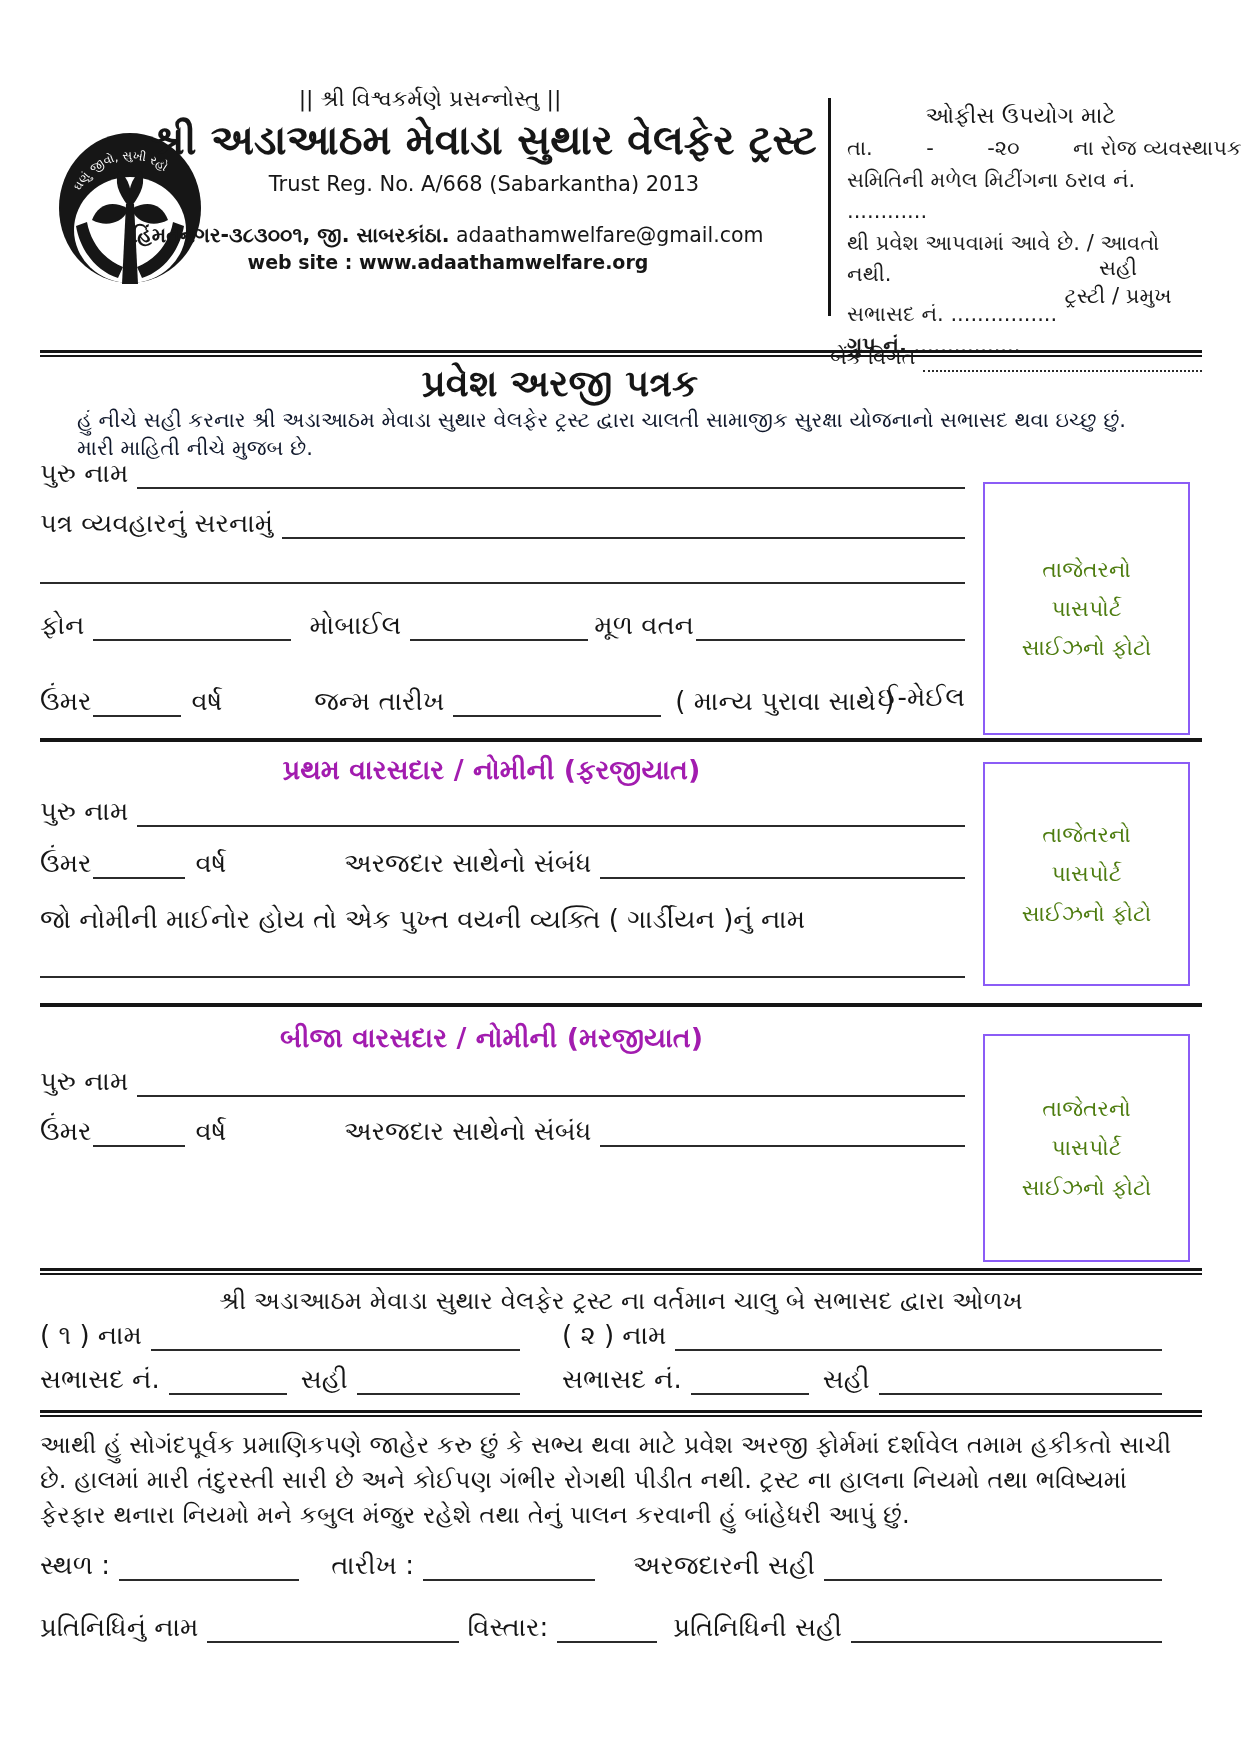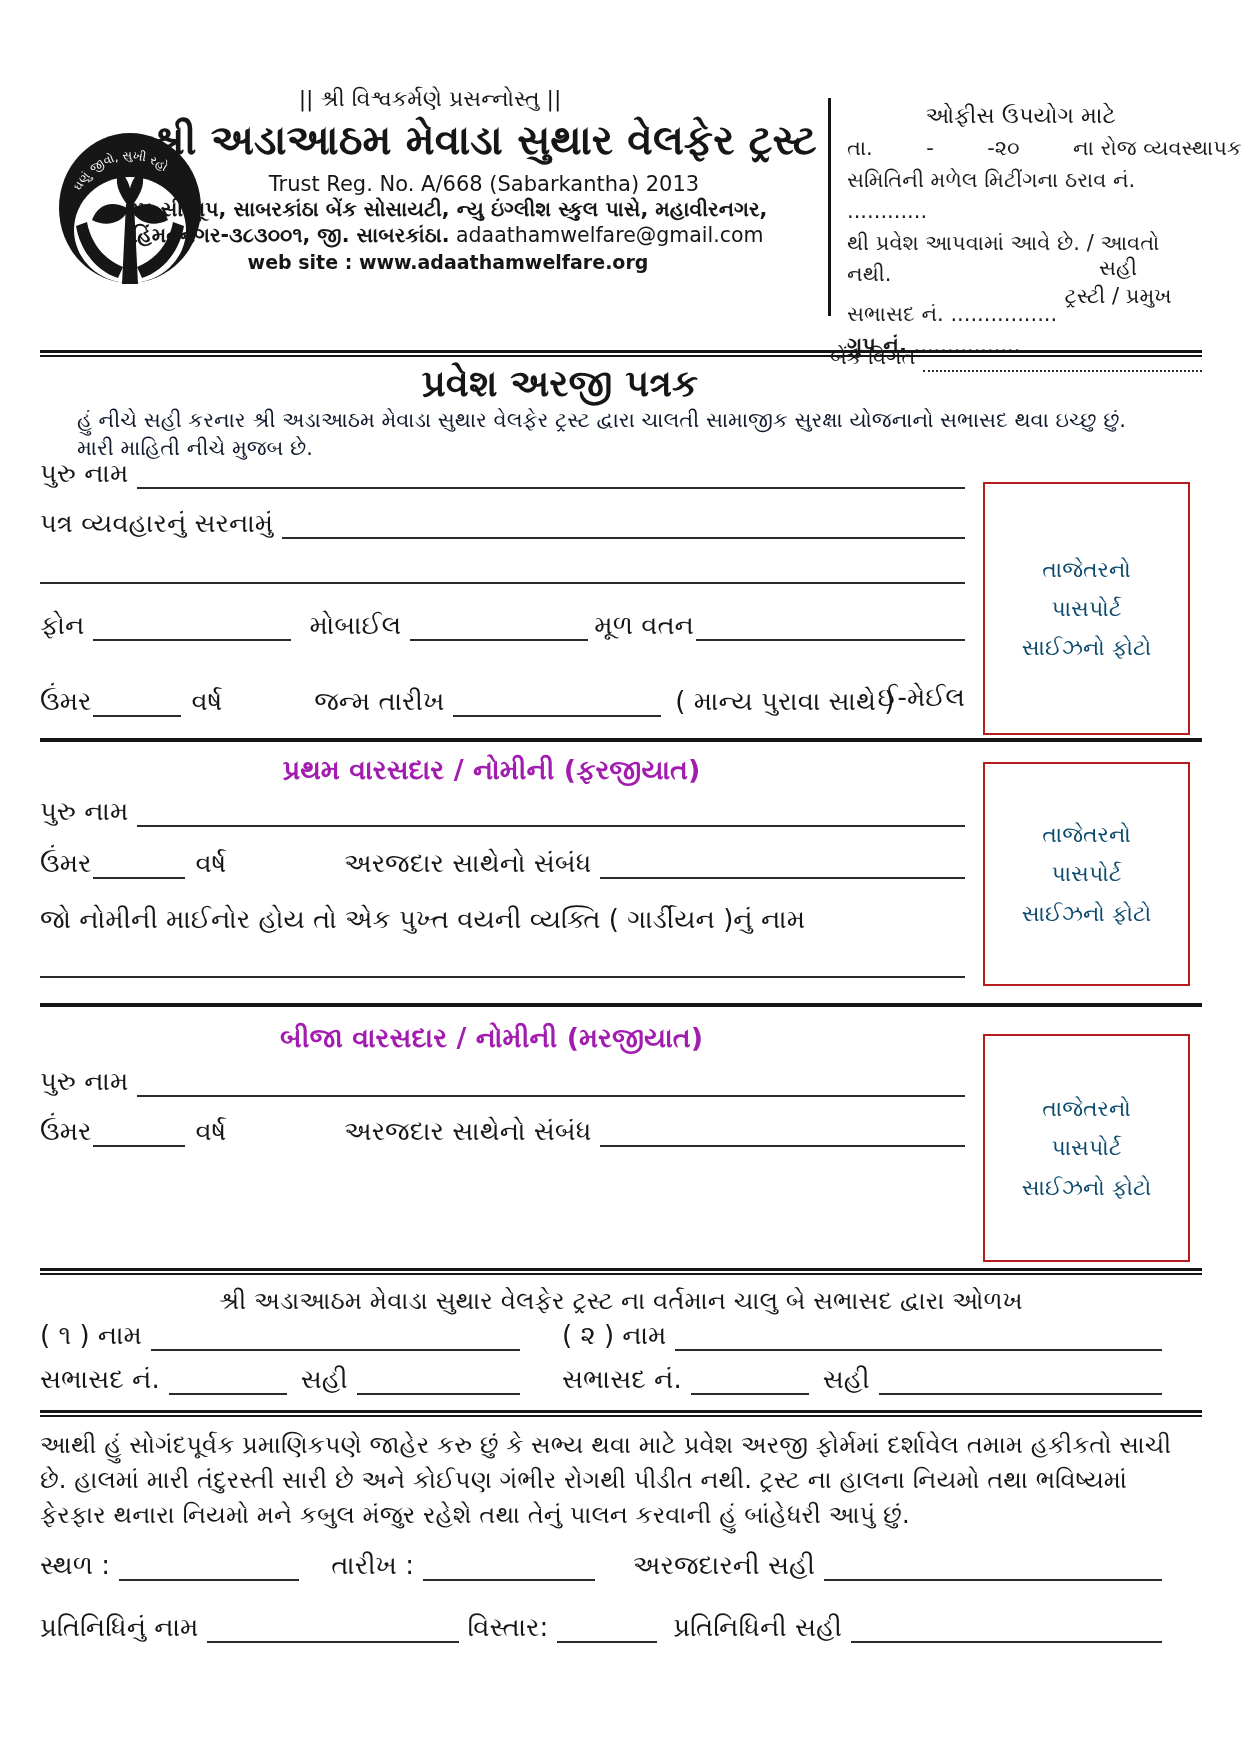--- a/index.html
+++ b/index.html
@@ -20,23 +20,23 @@
   .fill { flex:1 1 auto; border-bottom:2px solid #2b2b2b; height:30px; margin-left:9px; }
   .seg { flex:0 0 auto; border-bottom:2px solid #2b2b2b; height:30px; margin-left:9px; }
   .gap { flex:0 0 auto; height:30px; }
   .dotfill { flex:1 1 auto; border-bottom:2.5px dotted #2b2b2b; height:26px; margin-left:8px; }
   .blankline { border-bottom:2px solid #2b2b2b; }
 
   .rule-thick { border-top:4px solid #151515; }
   .rule-double { height:7px; border-top:3px solid #151515; border-bottom:2.5px solid #151515; }
 
   .photo-box {
-    border:2px solid #b91c1c; background:#fff;
+    border:2px solid #8b5cf6; background:#fff;
     display:flex; flex-direction:column; justify-content:center; align-items:center;
-    text-align:center; font-size:22px; line-height:1.78; color:#0c4a6e;
+    text-align:center; font-size:22px; line-height:1.78; color:#4d7c0f;
   }
   .sec-heading { font-weight:bold; font-size:27px; color:#a21caf; }
   .office-box { border-left:3px solid #141414; padding:4px 8px 0 16px; font-size:21px; }
   .office-line { font-size:21px; line-height:1.5; color:#1c1c1c; }
   .pre { white-space:pre; }
   .intro-line { font-size:21px; line-height:1.35; color:#0f172a; }
 </style>
 </head>
 <body>
 
@@ -58,21 +58,20 @@
       <path d="M77 82 C92 74 106 78 112 94 C97 102 82 96 77 86 Z" fill="#161616"></path>
       <path d="M72 80 C62 66 58 56 63 45 C73 52 77 66 74 80 Z" fill="#161616"></path>
       <path d="M76 80 C86 66 90 56 85 45 C75 52 71 66 74 80 Z" fill="#161616"></path>
       <path d="M31 96 C35 118 49 134 67 141 L62 152 C40 145 24 124 20 100 Z" fill="#161616"></path>
       <path d="M117 96 C113 118 99 134 81 141 L86 152 C108 145 124 124 128 100 Z" fill="#161616"></path>
     </svg>
   </div>
 
   <div class="abs center bold" style="left:150px; top:116px; width:668px; font-size:41px;">શ્રી અડાઆઠમ મેવાડા સુથાર વેલફેર ટ્રસ્ટ</div>
   <div class="abs center" style="left:150px; top:172px; width:668px; font-size:21px;">Trust Reg. No. A/668 (Sabarkantha) 2013</div>
-  <div class="abs center bold" style="left:78px; top:197px; width:740px; font-size:20.5px;">૧૫-સી ગ્રૂપ, સાબરકાંઠા બેંક સોસાયટી, ન્યુ ઇંગ્લીશ સ્કુલ પાસે, મહાવીરનગર,</div>
   <div class="abs center" style="left:78px; top:223px; width:740px; font-size:20.5px;">
     <span class="bold">હિંમતનગર-૩૮૩૦૦૧, જી. સાબરકાંઠા.</span>
     <span>adaathamwelfare@gmail.com</span>
   </div>
   <div class="abs center bold" style="left:78px; top:251px; width:740px; font-size:19px;">web site : www.adaathamwelfare.org</div>
 
   <div class="abs office-box" style="left:828px; top:98px; width:374px; height:218px;">
     <div class="center" style="font-size:22.5px; margin-bottom:4px;">ઓફીસ ઉપયોગ માટે</div>
     <div class="office-line pre">તા.        -        -૨૦        ના રોજ વ્યવસ્થાપક</div>
     <div class="office-line">સમિતિની મળેલ મિટીંગના ઠરાવ નં. ............</div>

